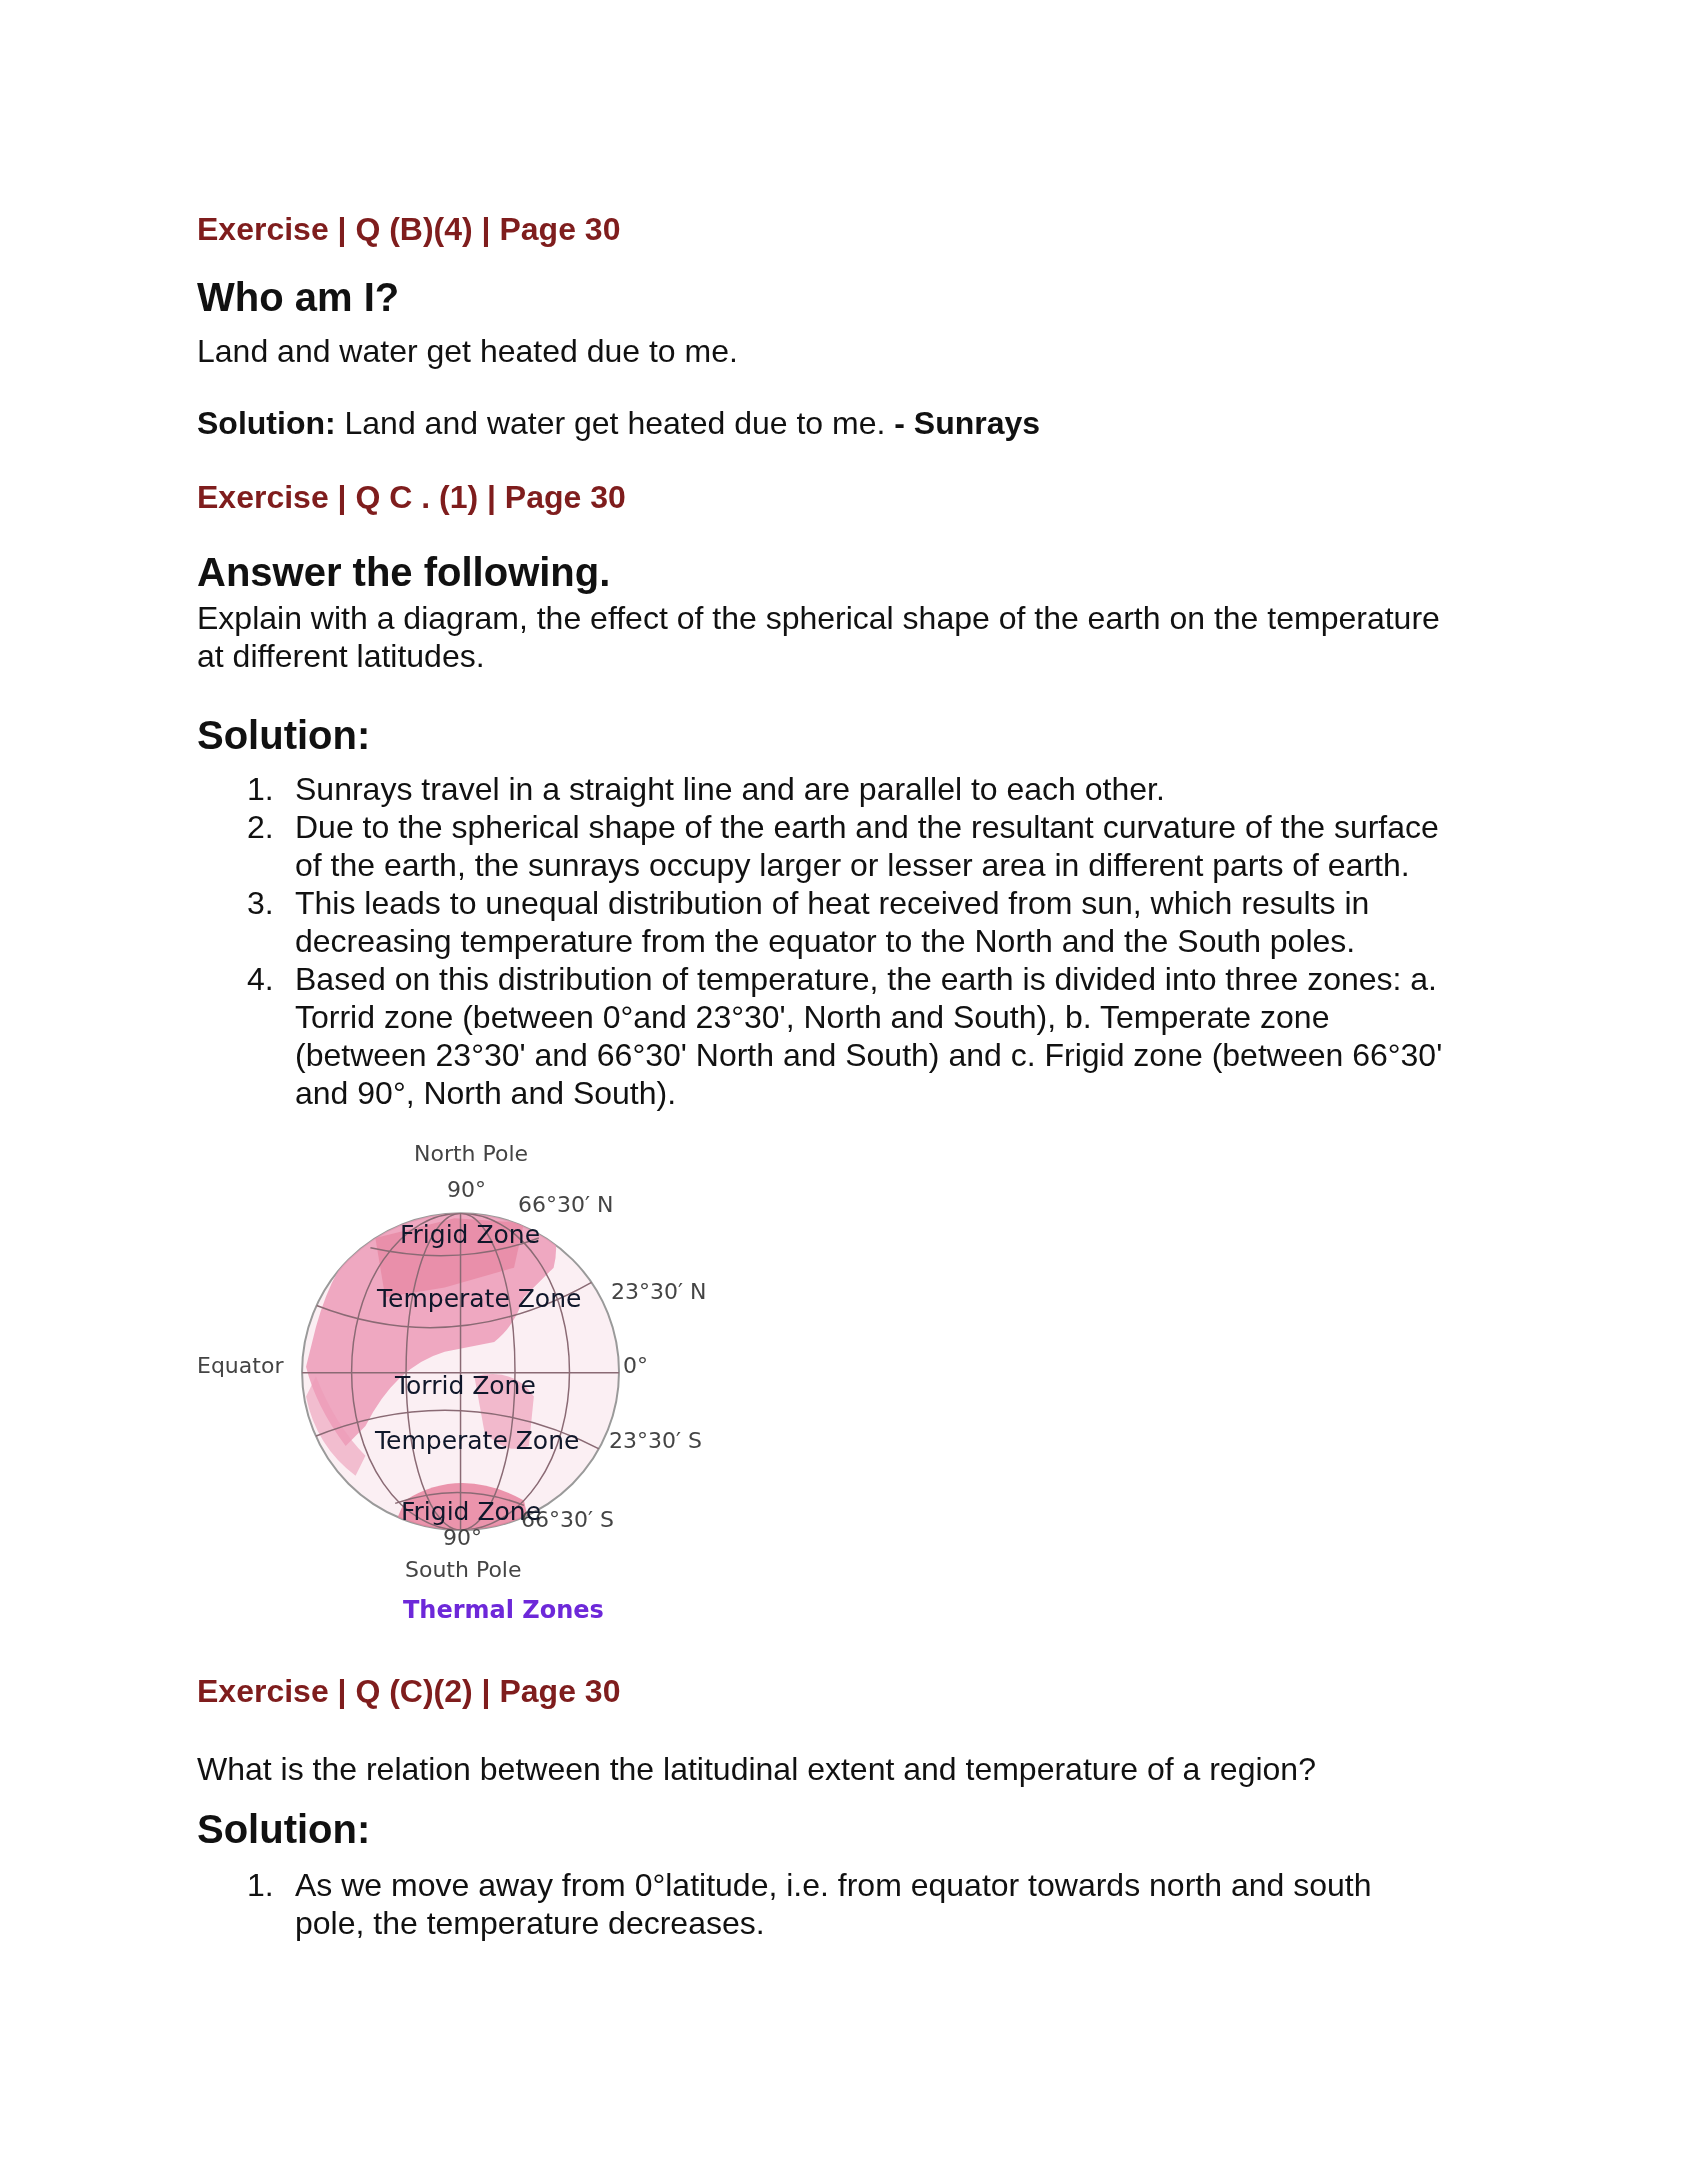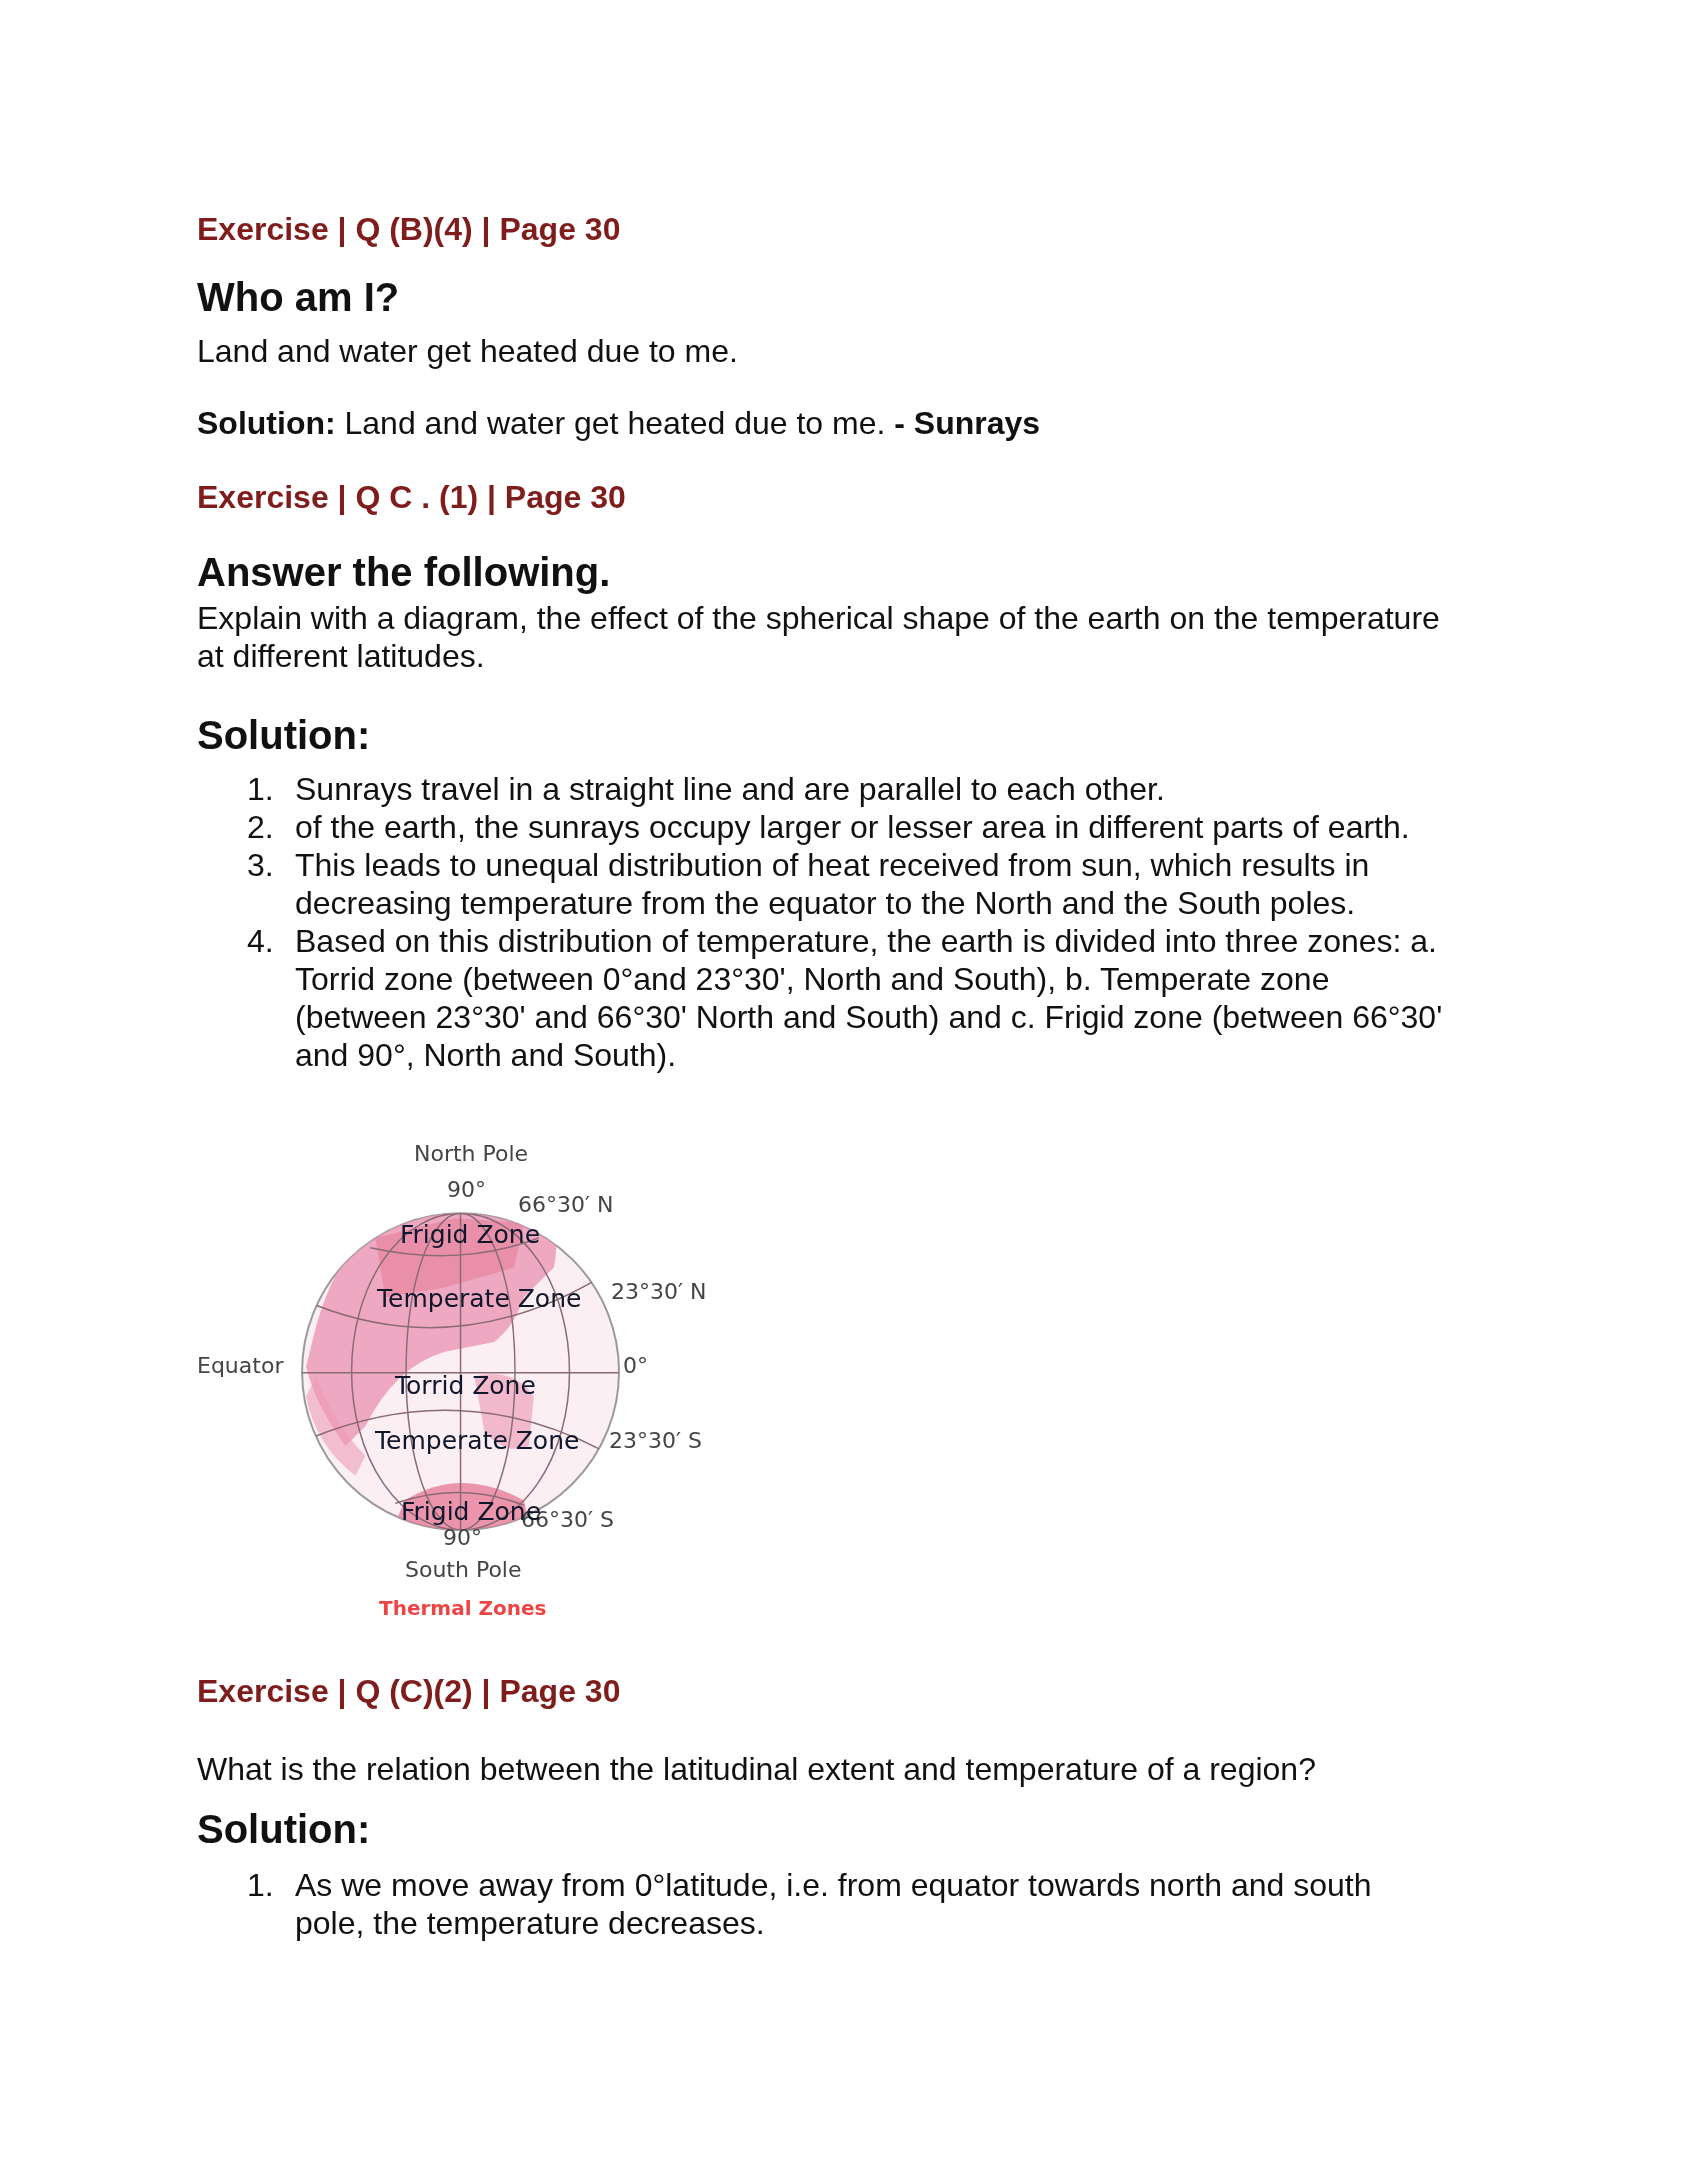--- a/index.html
+++ b/index.html
@@ -8,21 +8,21 @@
     .page { position: absolute; left: 197px; top: 0; width: 1287px; }
     .hdr { position: absolute; left: 0; font-size: 32px; font-weight: bold; color: #7f1d1d; white-space: nowrap; }
     .bold { position: absolute; left: 0; font-size: 40px; font-weight: bold; white-space: nowrap; }
     .txt { position: absolute; left: 0; font-size: 32px; line-height: 38px; white-space: nowrap; }
     .list { position: absolute; left: 0; width: 1287px; margin: 0; padding: 0; list-style: none; }
     .list li { position: relative; font-size: 32px; line-height: 38px; padding-left: 98px; }
     .list li .num { position: absolute; left: 50px; top: 0; }
     .diagram { position: absolute; left: 0; top: 1129px; width: 535px; height: 515px; }
     .dlabel { position: absolute; font-family: "DejaVu Sans", sans-serif; font-size: 22px; color: #444444; white-space: nowrap; }
     .zlabel { position: absolute; font-family: "DejaVu Sans", sans-serif; font-size: 25px; color: #0f172a; white-space: nowrap; }
-    .dtitle { position: absolute; font-family: "DejaVu Sans", sans-serif; font-size: 20px; font-weight: bold; color: #ef4444; white-space: nowrap; }
+    .dtitle { position: absolute; font-family: "DejaVu Sans", sans-serif; font-size: 24px; font-weight: bold; color: #6d28d9; white-space: nowrap; margin-left: 24px; }
   </style>
 </head>
 <body>
 
 <div class="page">
 
   <div class="hdr" style="top:211px;">Exercise | Q (B)(4) | Page 30</div>
   <div class="bold" style="top:275px;">Who am I?</div>
   <div class="txt" style="top:332px;">Land and water get heated due to me.</div>
   <div class="txt" style="top:404px;">
@@ -35,20 +35,21 @@
   <div class="txt" style="top:637px;">at different latitudes.</div>
   <div class="bold" style="top:713px;">Solution:</div>
 
   <ul class="list" style="top:770px;">
     <li>
       <span class="num">1.</span>
       <div>Sunrays travel in a straight line and are parallel to each other.</div>
     </li>
     <li>
       <span class="num">2.</span>
+      <div>Due to the spherical shape of the earth and the resultant curvature of the surface</div>
       <div>of the earth, the sunrays occupy larger or lesser area in different parts of earth.</div>
     </li>
     <li>
       <span class="num">3.</span>
       <div>This leads to unequal distribution of heat received from sun, which results in</div>
       <div>decreasing temperature from the equator to the North and the South poles.</div>
     </li>
     <li>
       <span class="num">4.</span>
       <div>Based on this distribution of temperature, the earth is divided into three zones: a.</div>

